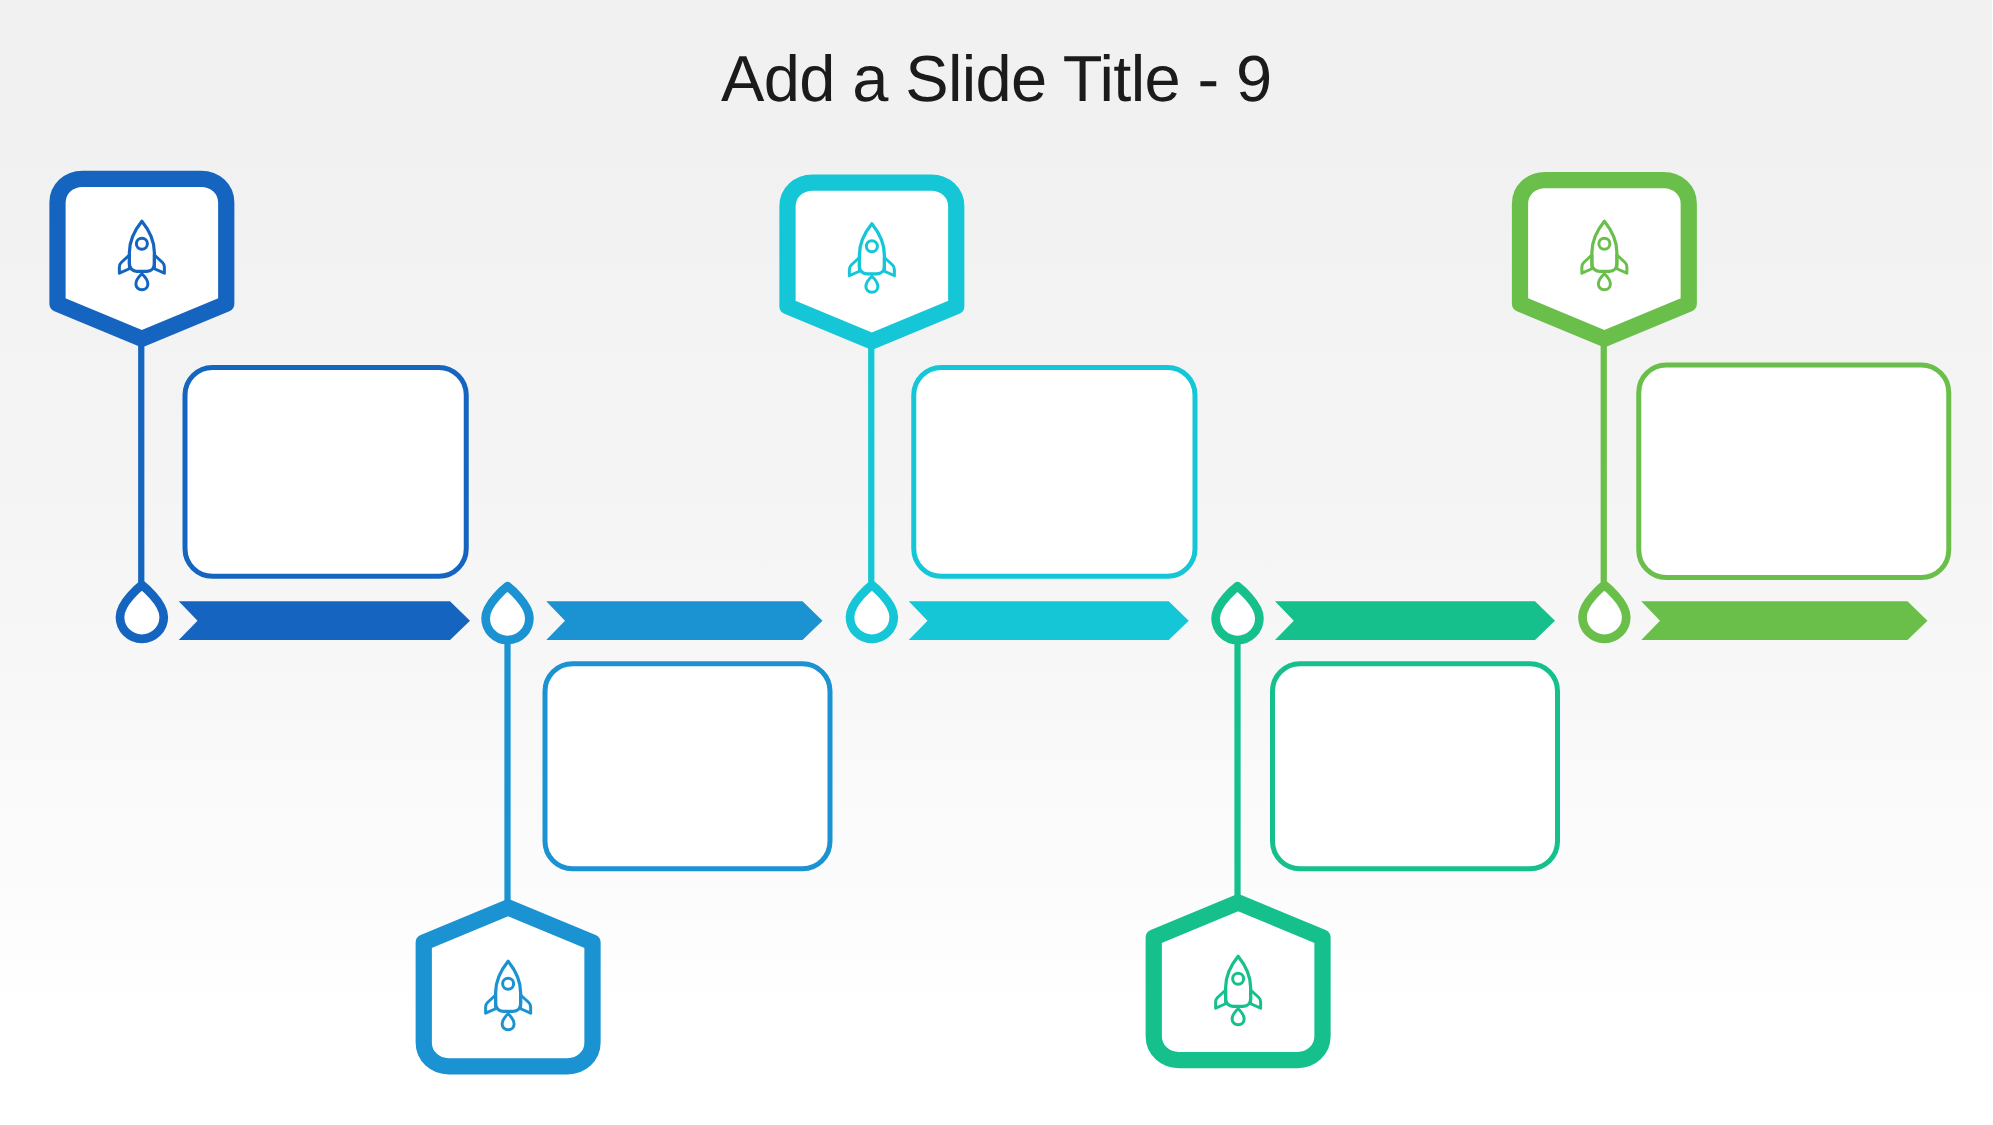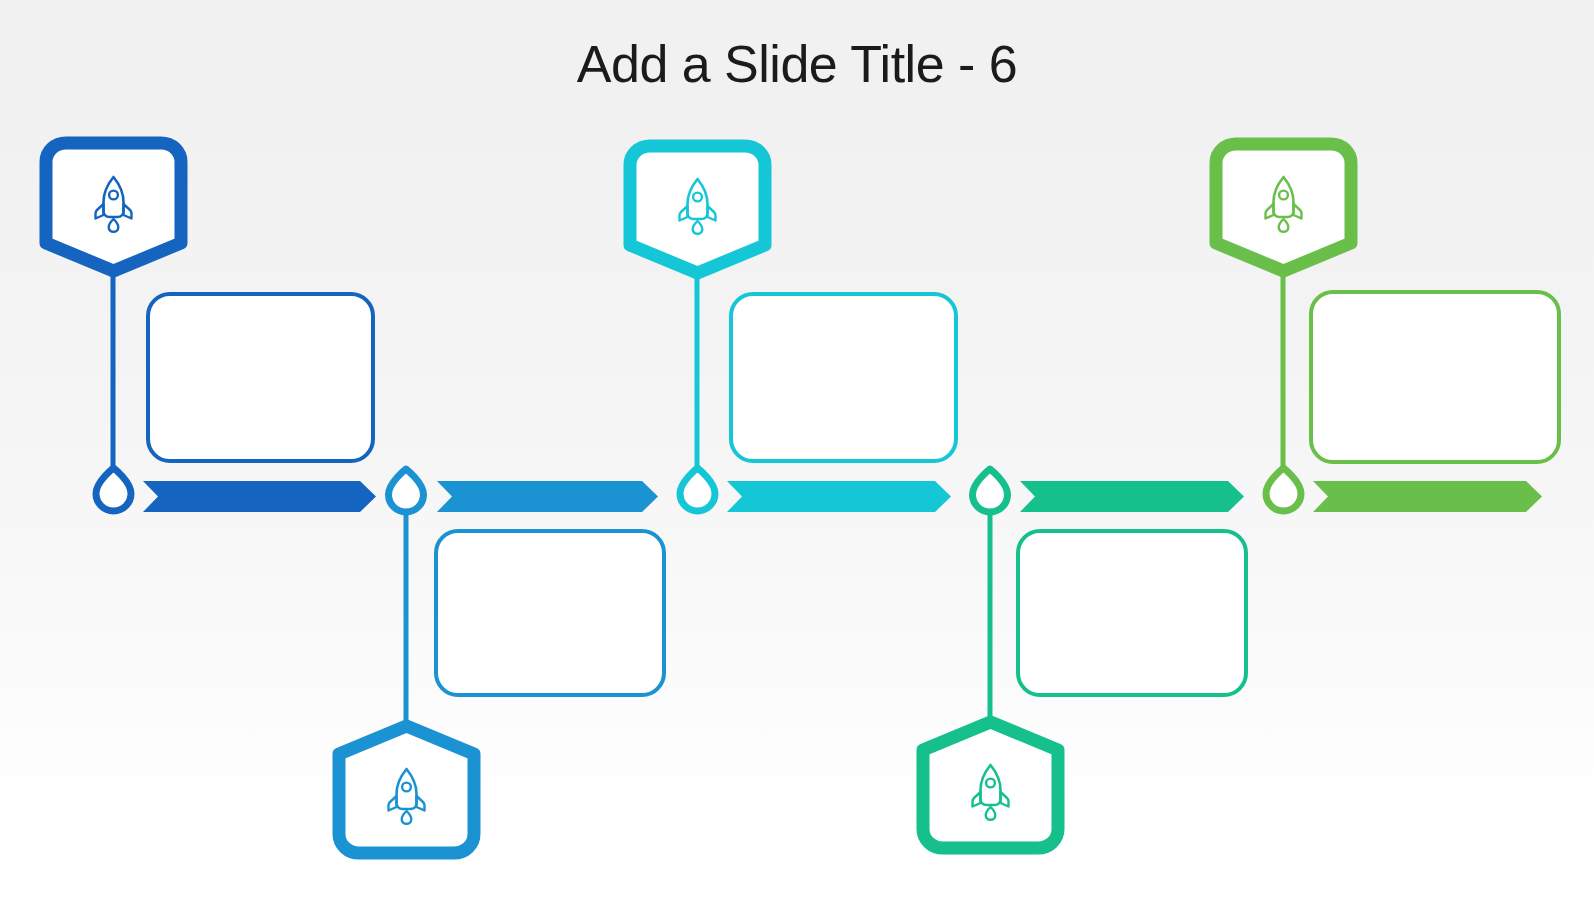--- a/index.html
+++ b/index.html
@@ -57,21 +57,21 @@
     display: block;
     width: 1594px;
     height: 900px;
   }
 </style>
 </head>
 <body>
 
 <div id="slide" style="background: linear-gradient(rgb(241, 241, 241) 0%, rgb(241, 241, 241) 12%, rgb(244, 244, 244) 40%, rgb(247, 247, 247) 58%, rgb(251, 251, 251) 76%, rgb(255, 255, 255) 90%, rgb(255, 255, 255) 100%);">
 
-  <div id="slide-title" style="color: rgb(27, 27, 27);">Add a Slide Title - 6</div>
+  <div id="slide-title" style="color: rgb(27, 27, 27);">Add a Slide Title - 9</div>
 
   <div id="graphic-layer">
     <svg class="svg-root" viewBox="0 0 1594 900" xmlns="http://www.w3.org/2000/svg">
 
       <defs>
 
         <g id="rocket-glyph">
 
           <path d="M20 2 C26.5 10 30 19 30 27 L30 36 C30 39.5 27.5 42 24 42 L16 42
                    C12.5 42 10 39.5 10 36 L10 27 C10 19 13.5 10 20 2 Z" fill="none" stroke-width="2.6" stroke-linejoin="round"></path>

